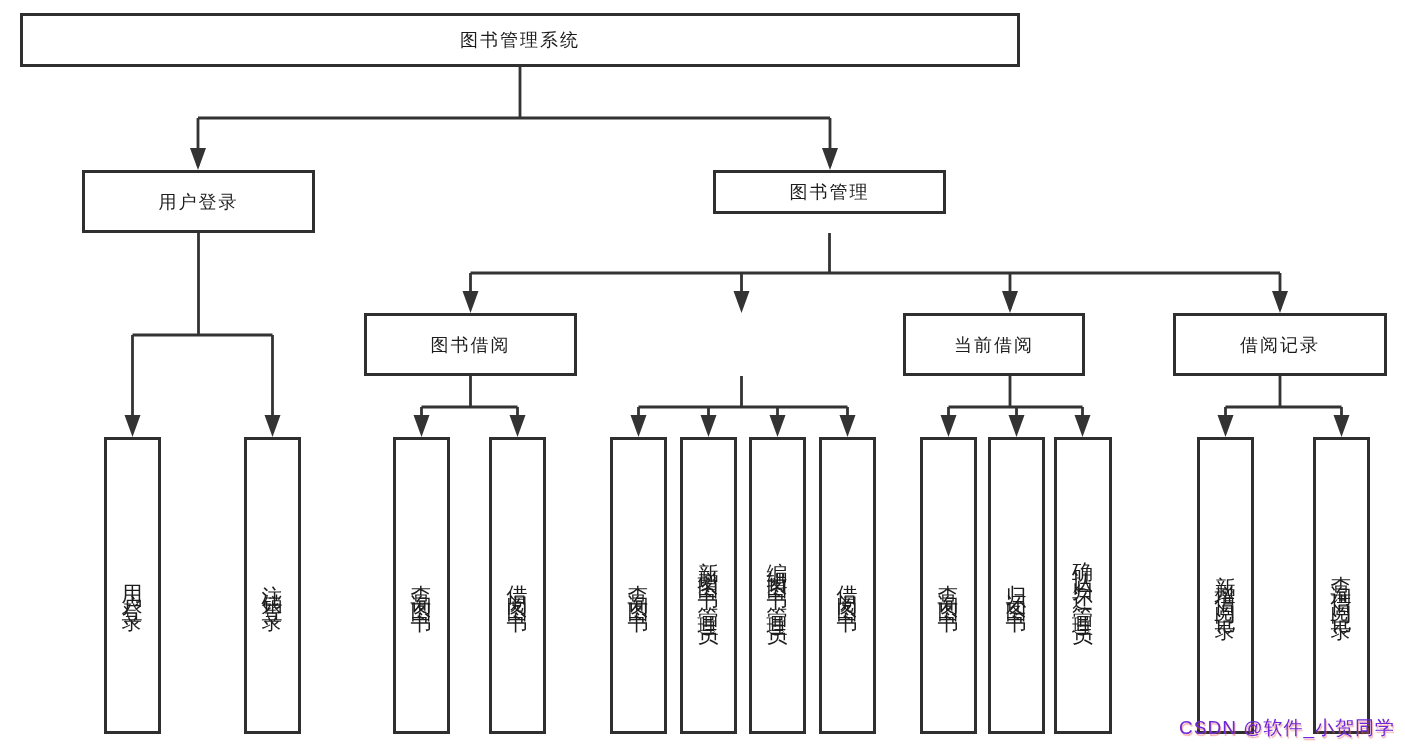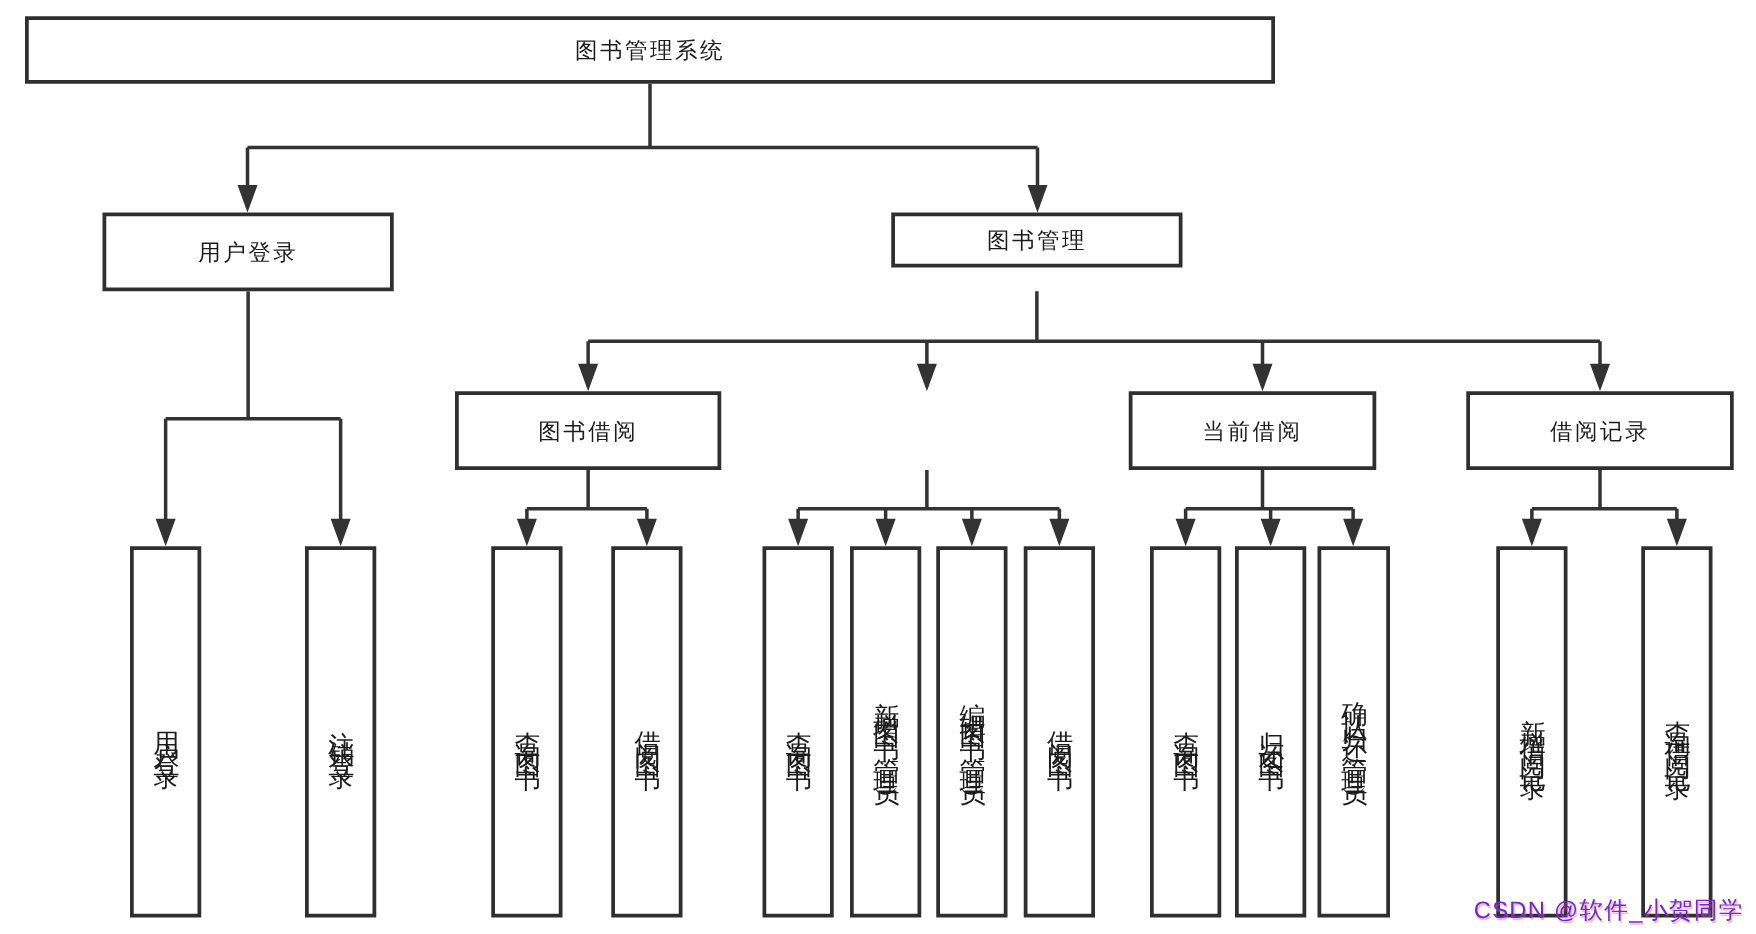--- a/index.html
+++ b/index.html
@@ -107,21 +107,21 @@
   <div class="node" style="left:82px;top:170px;width:233px;height:63px">
     <span class="lbl">用户登录</span>
   </div>
   <div class="node" style="left:713px;top:170px;width:233px;height:44px">
     <span class="lbl">图书管理</span>
   </div>
 
   <div class="node" style="left:364px;top:313px;width:213px;height:63px">
     <span class="lbl">图书借阅</span>
   </div>
-  <div class="node" style="left:903px;top:313px;width:198px;height:63px">
+  <div class="node" style="left:903px;top:313px;width:182px;height:63px">
     <span class="lbl">当前借阅</span>
   </div>
   <div class="node" style="left:1173px;top:313px;width:214px;height:63px">
     <span class="lbl">借阅记录</span>
   </div>
 
   <div class="node vert" style="left:104px;top:437px;width:57px;height:297px">
     <span class="lbl">用户登录</span>
   </div>
   <div class="node vert" style="left:244px;top:437px;width:57px;height:297px">

